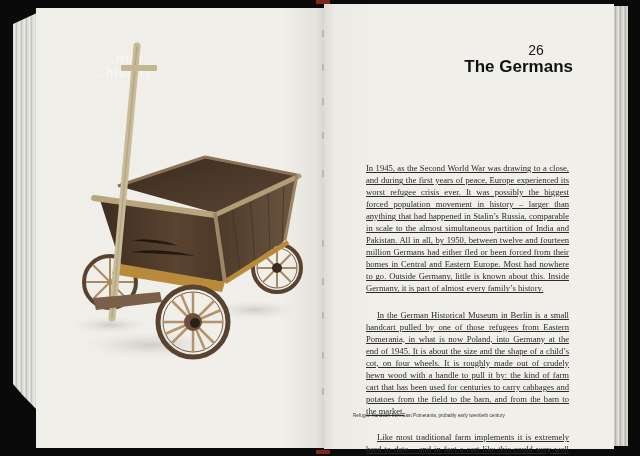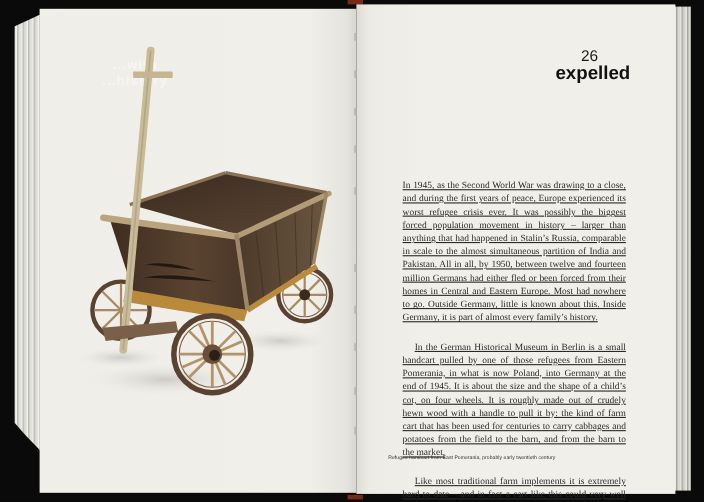--- a/index.html
+++ b/index.html
@@ -192,21 +192,21 @@
         <line x1="181" y1="294" x2="205" y2="350"></line>
         <line x1="221" y1="310" x2="165" y2="334"></line>
       </g>
       <circle cx="193" cy="322" r="9" fill="#6a5038"></circle>
       <circle cx="195" cy="323" r="5" fill="#2a2019"></circle>
     </g>
   </svg>
 
   <div class="chapter-num">26</div>
   <div class="chapter-title">
-    <div>expelled</div>
+    <div>The Germans</div>
   </div>
 
   <div class="body-text">
     <p>In 1945, as the Second World War was drawing to a close, and during the first years of peace, Europe experienced its worst refugee crisis ever. It was possibly the biggest forced population movement in history – larger than anything that had happened in Stalin’s Russia, comparable in scale to the almost simultan­eous partition of India and Pakistan. All in all, by 1950, between twelve and fourteen million Germans had either fled or been forced from their homes in Central and Eastern Europe. Most had nowhere to go. Outside Germany, little is known about this. Inside Germany, it is part of almost every family’s history.</p>
     <p>In the German Historical Museum in Berlin is a small hand­cart pulled by one of those refugees from Eastern Pomerania, in what is now Poland, into Germany at the end of 1945. It is about the size and the shape of a child’s cot, on four wheels. It is roughly made out of crudely hewn wood with a handle to pull it by: the kind of farm cart that has been used for centuries to carry cab­bages and potatoes from the field to the barn, and from the barn to the market.</p>
     <p>Like most traditional farm implements it is extremely hard to date – and in fact a cart like this could very well have been used for exactly the same purposes – to carry vegetables, or to flee from an advancing army – in exactly the same part of Germany 300 years earlier, during the Thirty Years’ War. Piled high with</p>
   </div>
 
   <div class="caption">Refugee handcart from East Pomerania, probably early twentieth century</div>
 </div>

